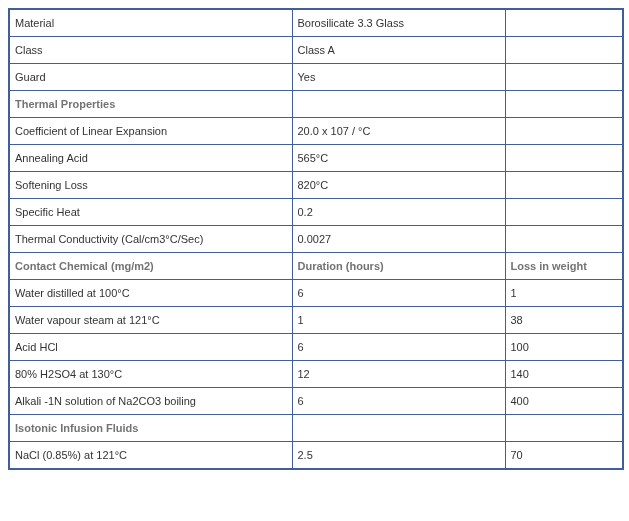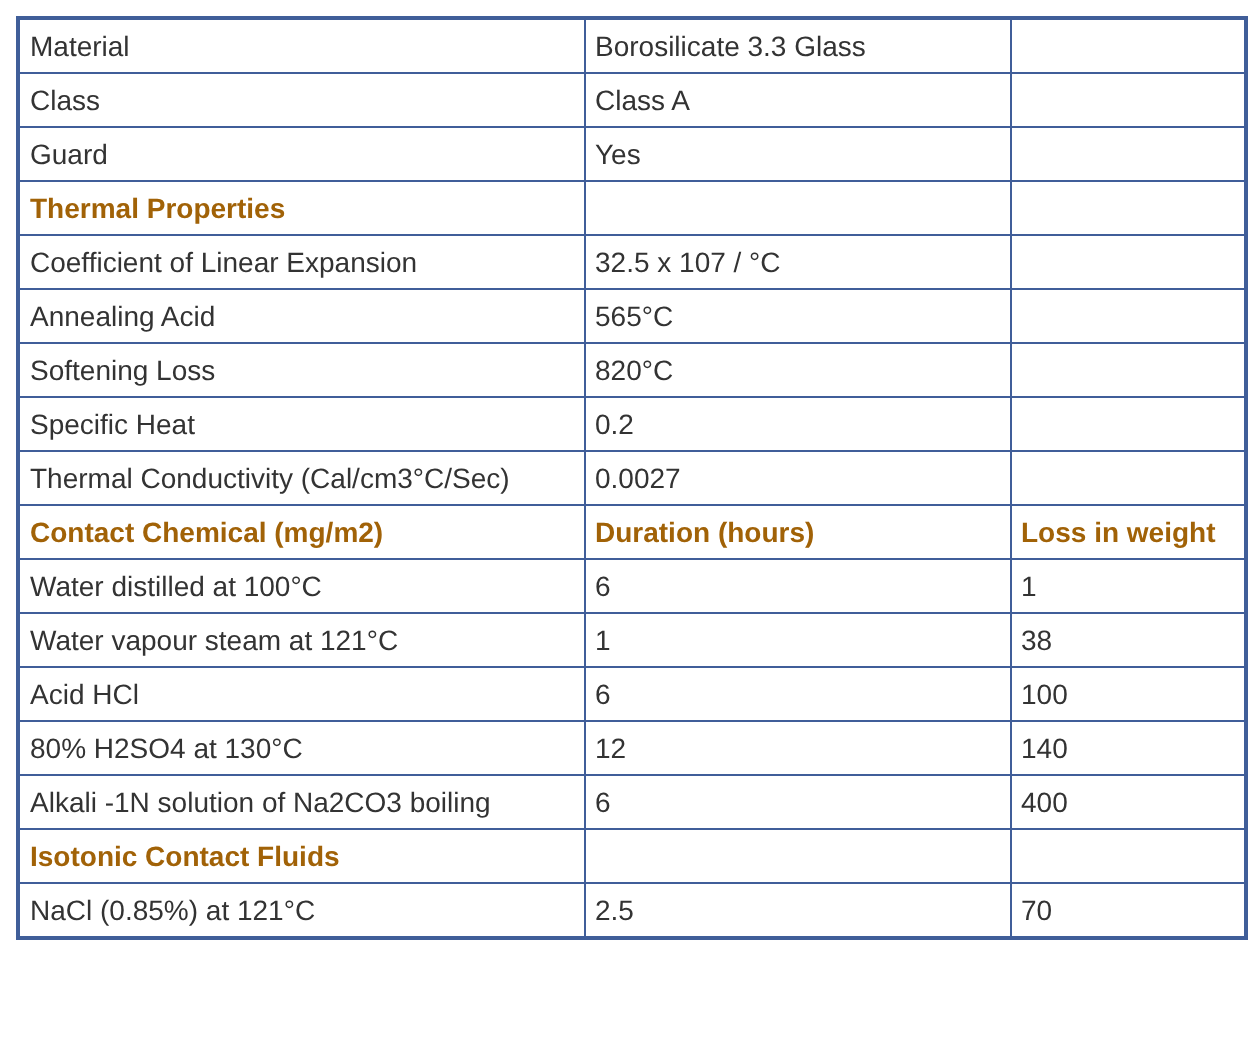--- a/index.html
+++ b/index.html
@@ -18,30 +18,30 @@
   table.specs {
     border-collapse: collapse;
     table-layout: fixed;
     width: 614px;
     border: 2px solid #405e99;
   }
   table.specs td {
     border: 1px solid #405e99;
     height: 24px;
     padding: 1px 6px 1px 5px;
-    font-size: 14px;
+    font-size: 11px;
     color: #333333;
     white-space: nowrap;
     overflow: hidden;
     vertical-align: middle;
     background: #ffffff;
   }
   table.specs td.bold {
     font-weight: bold;
-    color: #a16207;
+    color: #737373;
   }
   col.c1 { width: 283px; }
   col.c2 { width: 213px; }
   col.c3 { width: 118px; }
 </style>
 </head>
 <body>
 
 <div class="table-wrap">
   <table class="specs">
@@ -66,21 +66,21 @@
           <td>Yes</td>
           <td></td>
         </tr>
         <tr>
           <td class="bold">Thermal Properties</td>
           <td class="bold"></td>
           <td class="bold"></td>
         </tr>
         <tr>
           <td>Coefficient of Linear Expansion</td>
-          <td>32.5 x 107 / °C</td>
+          <td>20.0 x 107 / °C</td>
           <td></td>
         </tr>
         <tr>
           <td>Annealing Acid</td>
           <td>565°C</td>
           <td></td>
         </tr>
         <tr>
           <td>Softening Loss</td>
           <td>820°C</td>
@@ -120,21 +120,21 @@
           <td>80% H2SO4 at 130°C</td>
           <td>12</td>
           <td>140</td>
         </tr>
         <tr>
           <td>Alkali -1N solution of Na2CO3 boiling</td>
           <td>6</td>
           <td>400</td>
         </tr>
         <tr>
-          <td class="bold">Isotonic Contact Fluids</td>
+          <td class="bold">Isotonic Infusion Fluids</td>
           <td class="bold"></td>
           <td class="bold"></td>
         </tr>
         <tr>
           <td>NaCl (0.85%) at 121°C</td>
           <td>2.5</td>
           <td>70</td>
         </tr>
       </tbody>
   </table>

